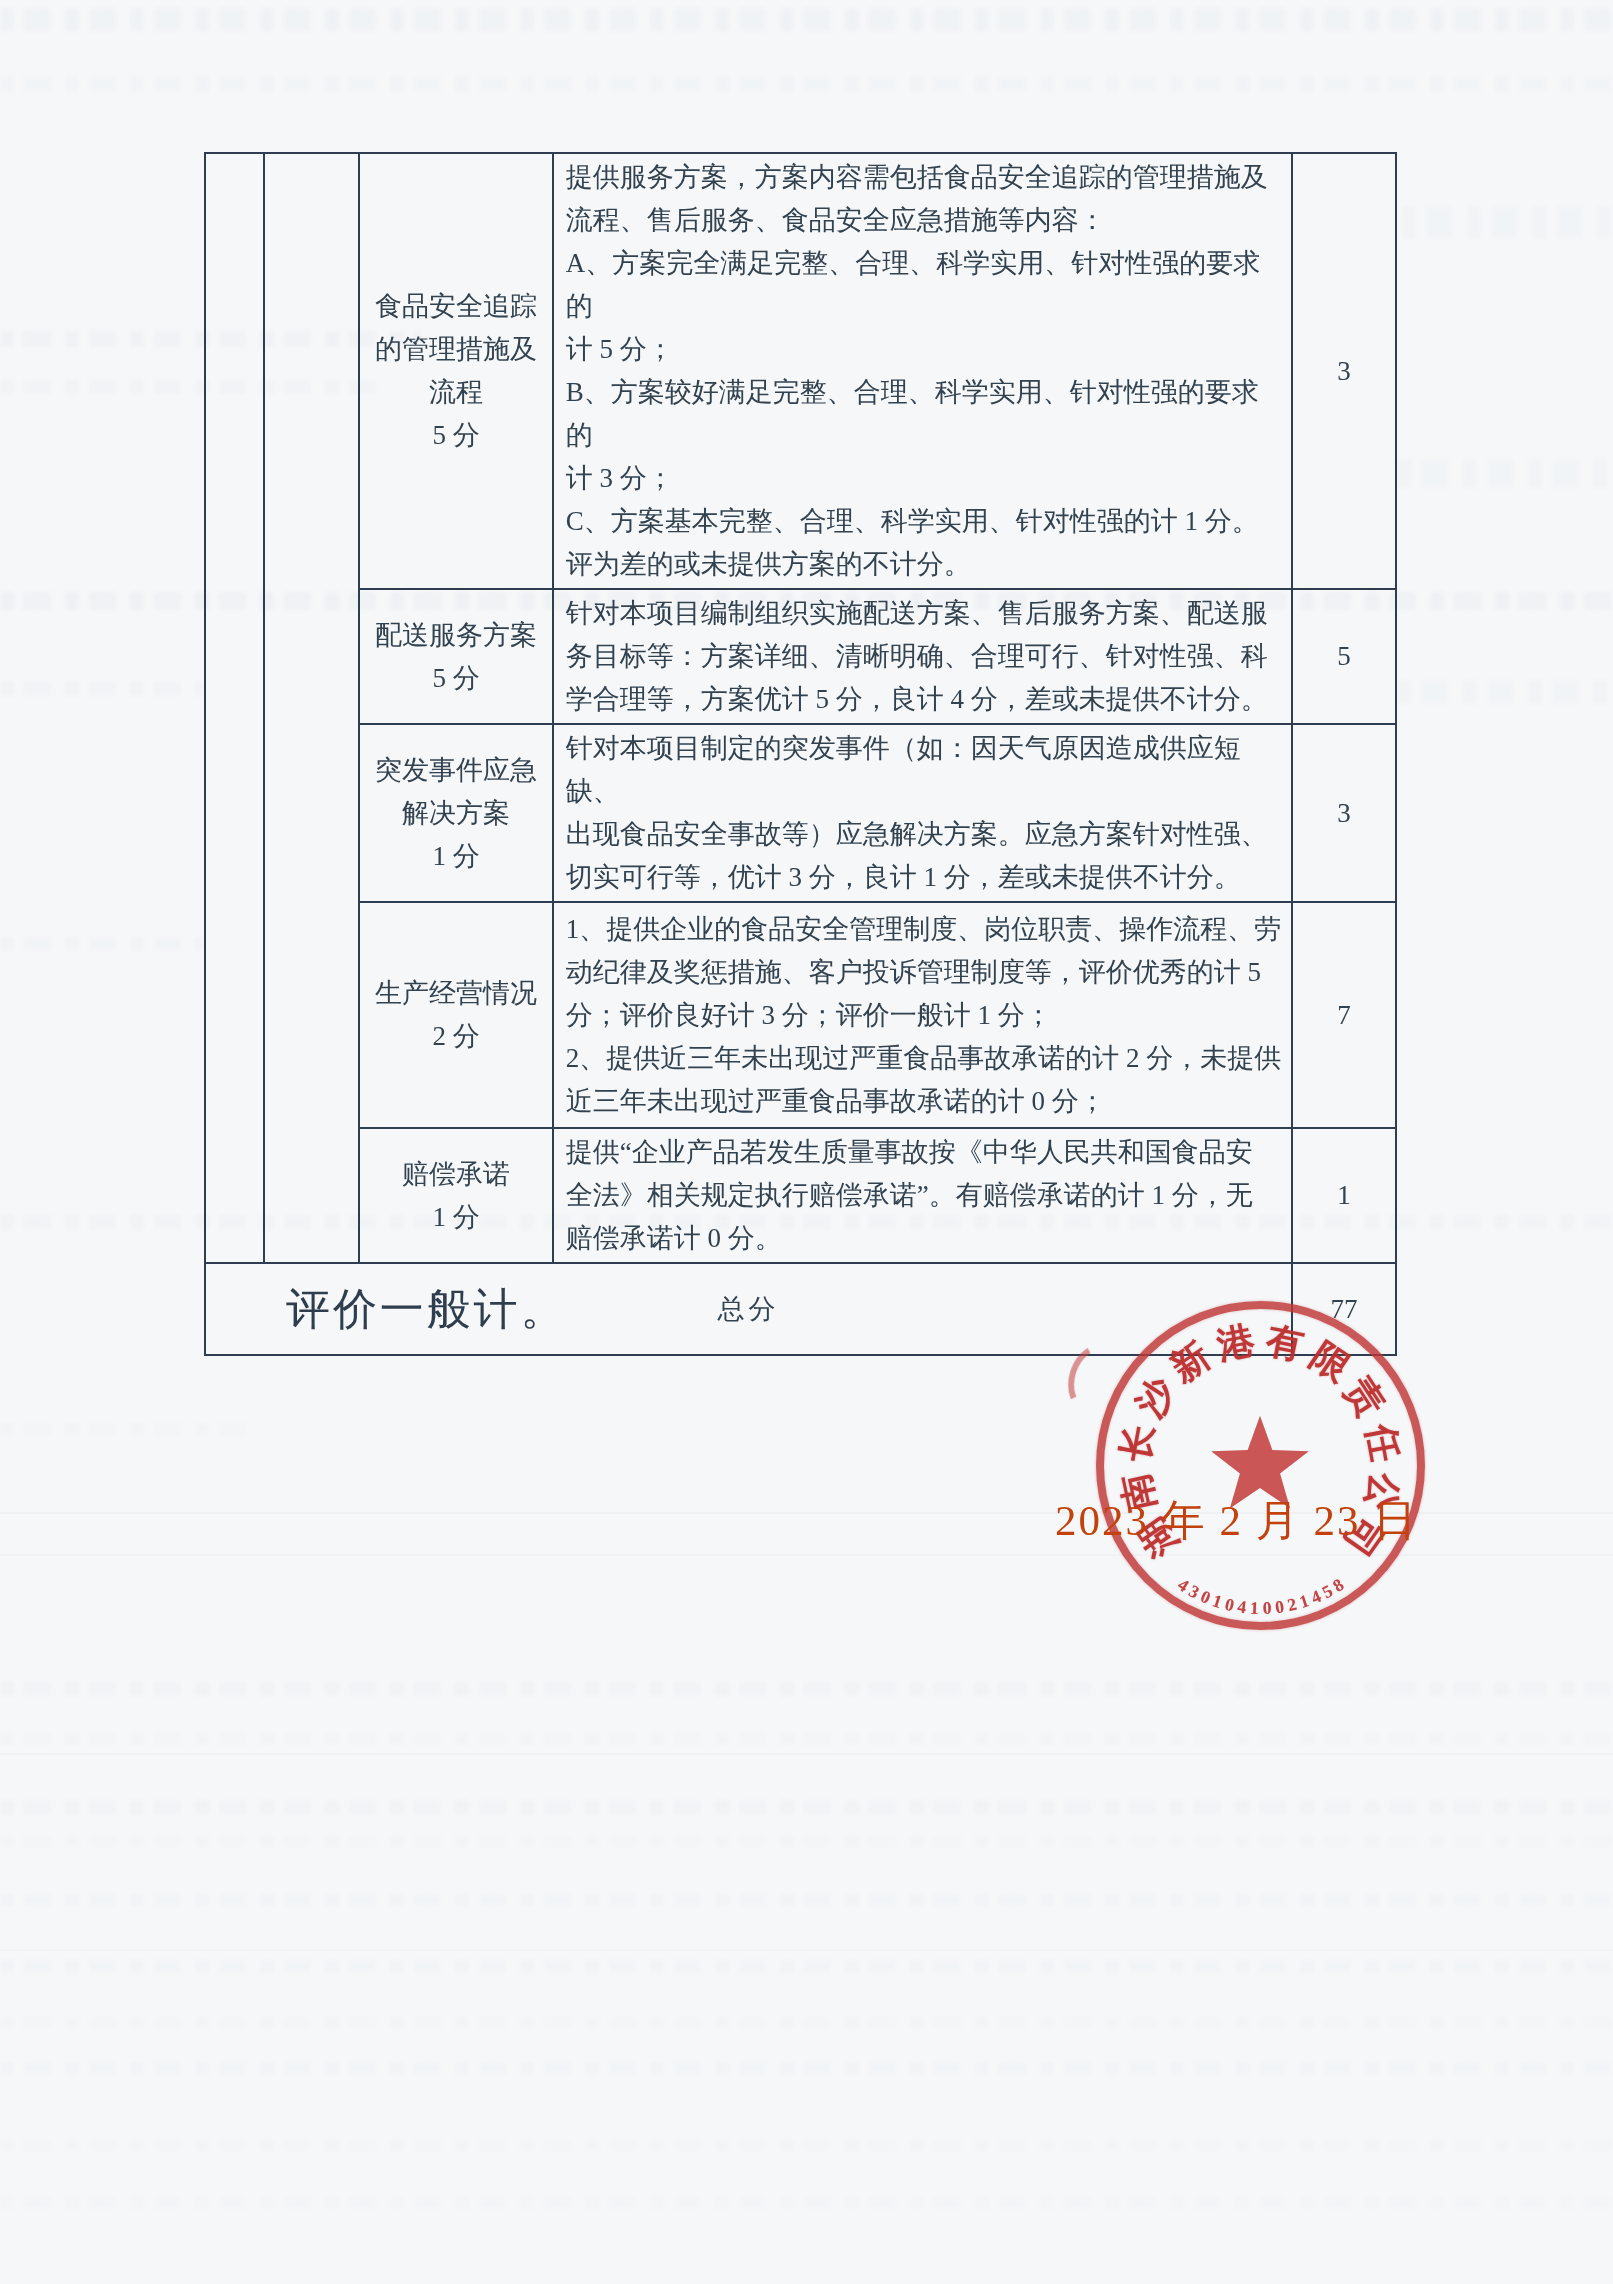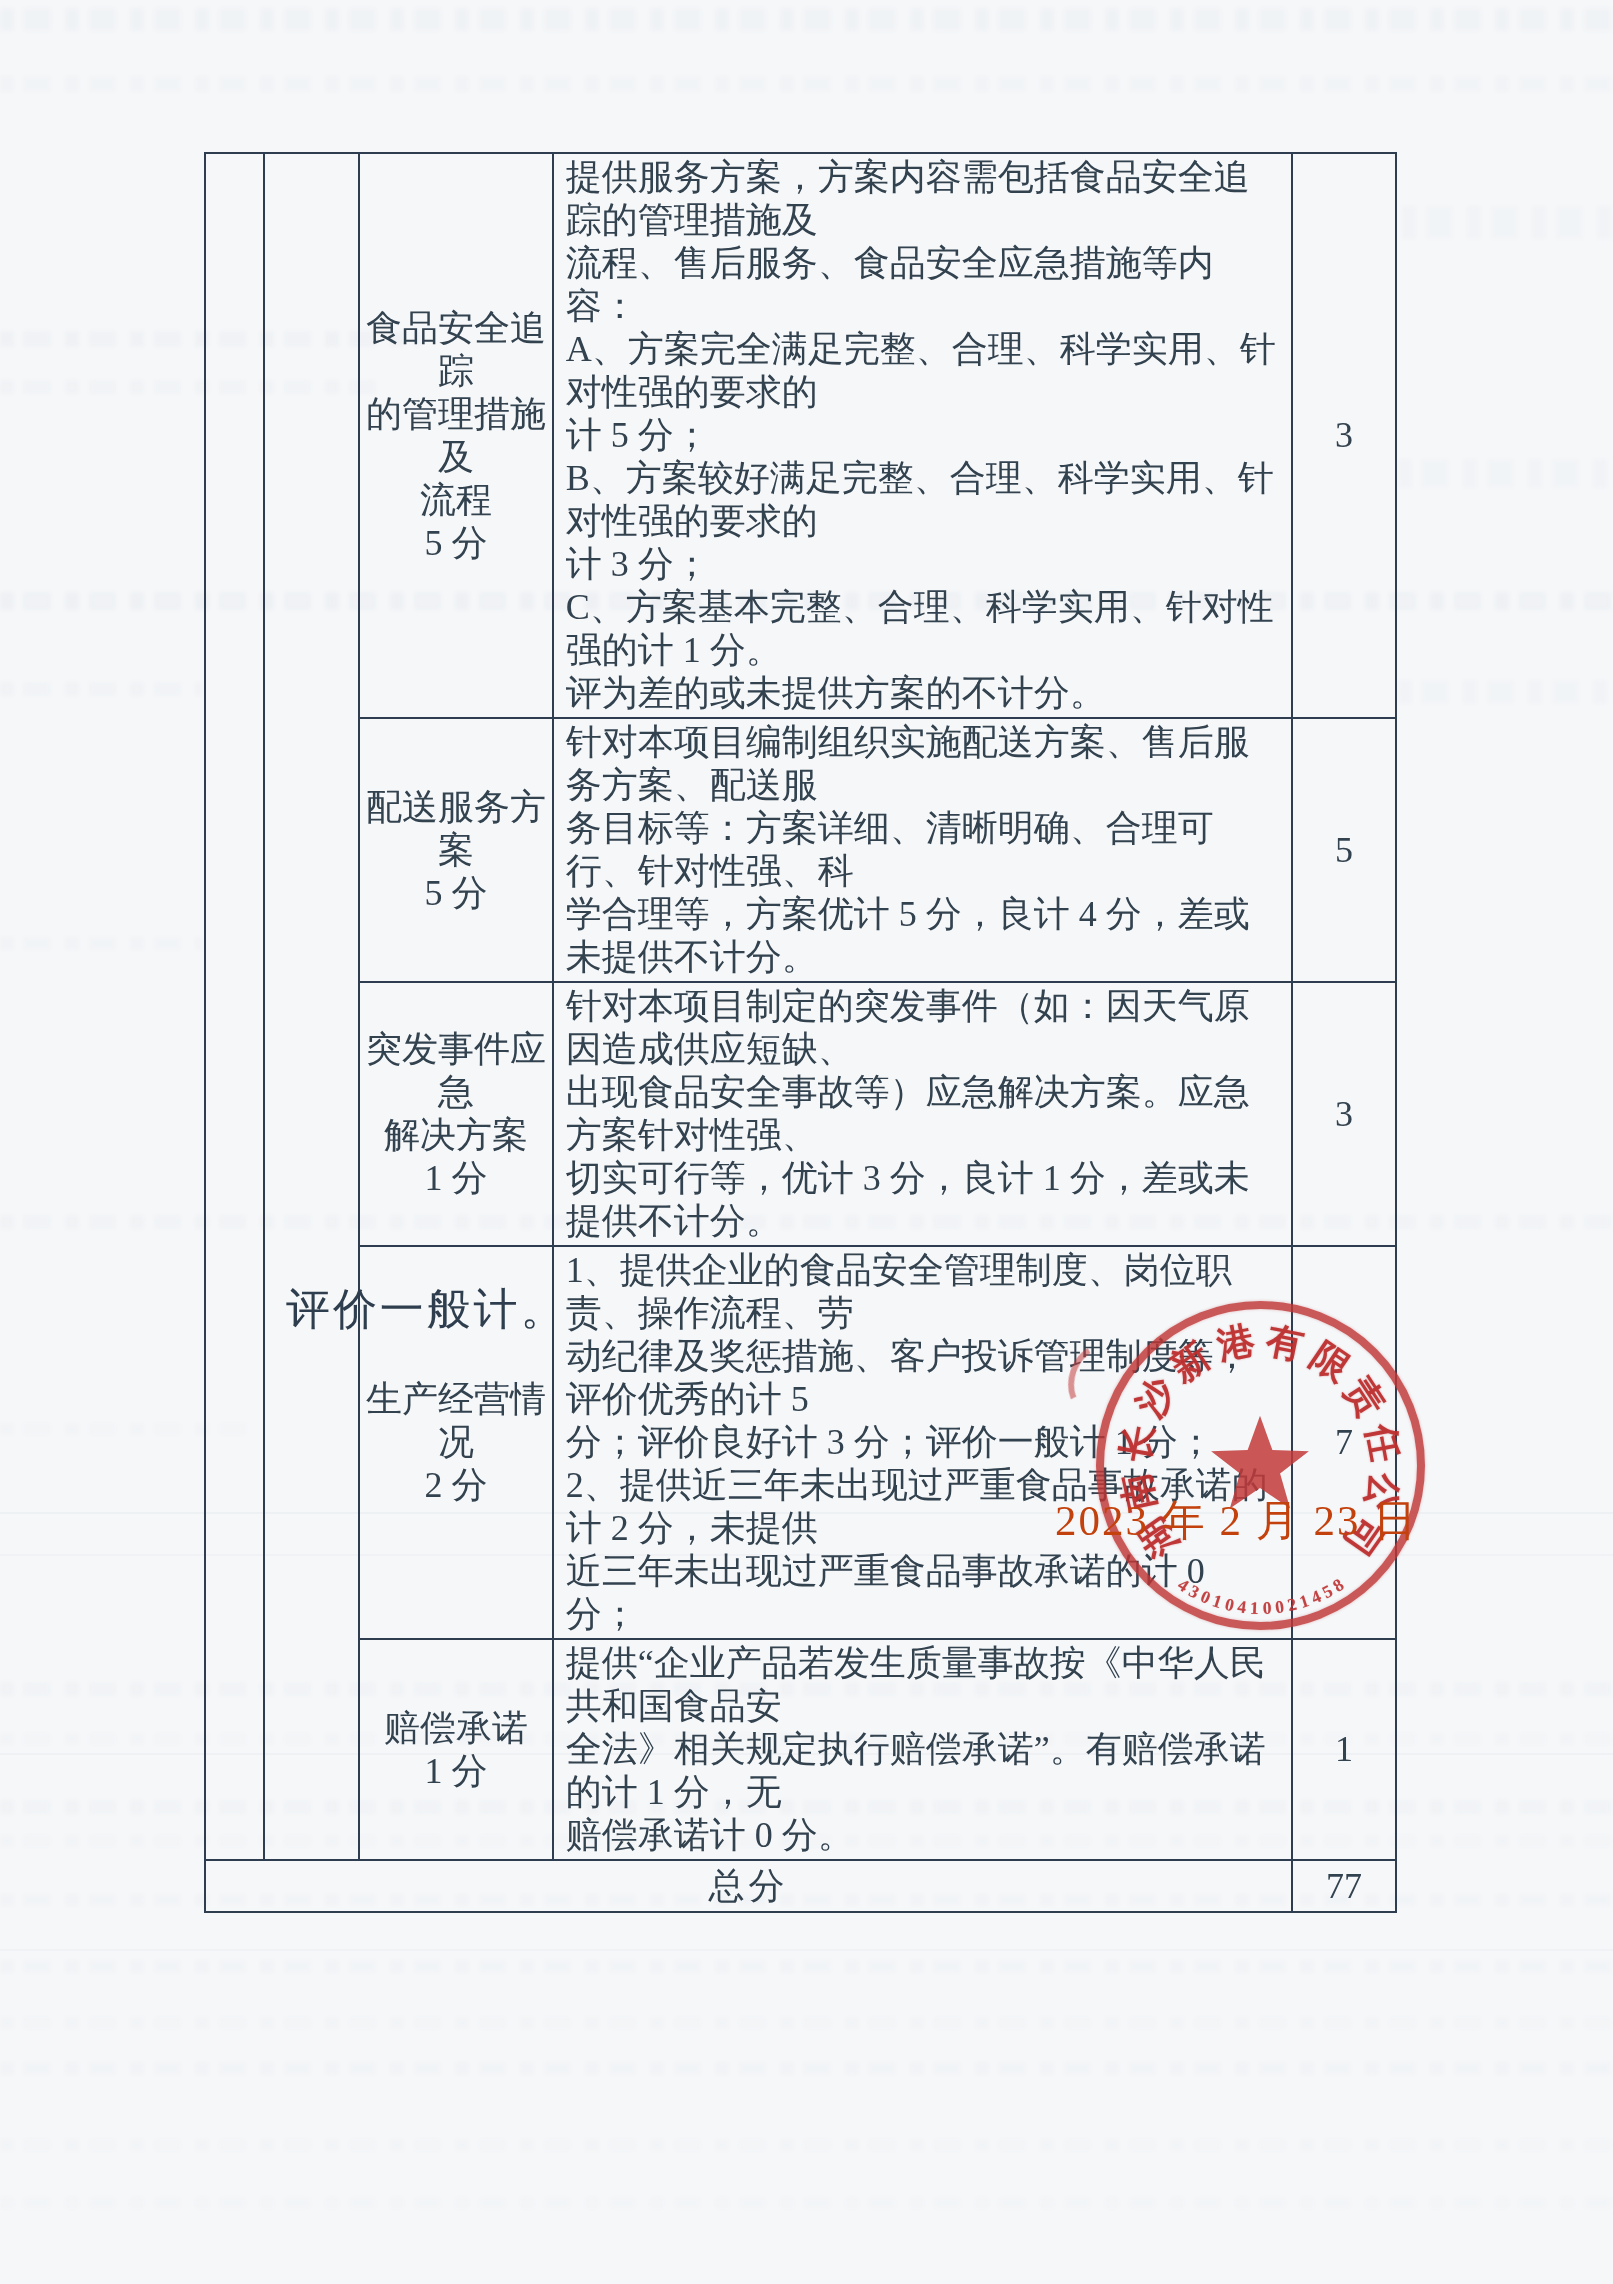--- a/index.html
+++ b/index.html
@@ -25,21 +25,21 @@
 
   
   table.score{
     position:absolute;left:204px;top:152px;
     width:1191px;height:1041px;
     border-collapse:collapse;table-layout:fixed;
     background:transparent;
   }
   table.score td{
     border:2px solid #2e3e50;
-    font-size:36px;line-height:43px;
+    font-size:27px;line-height:43px;
     color:#33424f;
     overflow:hidden;
   }
   td.crit{
     text-align:center;vertical-align:middle;
     white-space:pre-line;
     padding:0 3.9px;
   }
   td.desc{
     text-align:left;vertical-align:middle;
@@ -195,21 +195,21 @@
       <td class="score-cell">7</td>
     </tr>
     <tr style="height:134px">
       <td class="crit">赔偿承诺
 1 分</td>
       <td class="desc">提供“企业产品若发生质量事故按《中华人民共和国食品安
 全法》相关规定执行赔偿承诺”。有赔偿承诺的计 1 分，无
 赔偿承诺计 0 分。</td>
       <td class="score-cell">1</td>
     </tr>
-    <tr style="height:52px">
+    <tr style="height:92px">
       <td class="total-cell" colspan="4">总分</td>
       <td class="score-cell">77</td>
     </tr>
   </tbody>
     </table>
 
   <div class="closing">评价一般计。</div>
 
   <div class="seal">
     <div class="seal-ring"></div>

